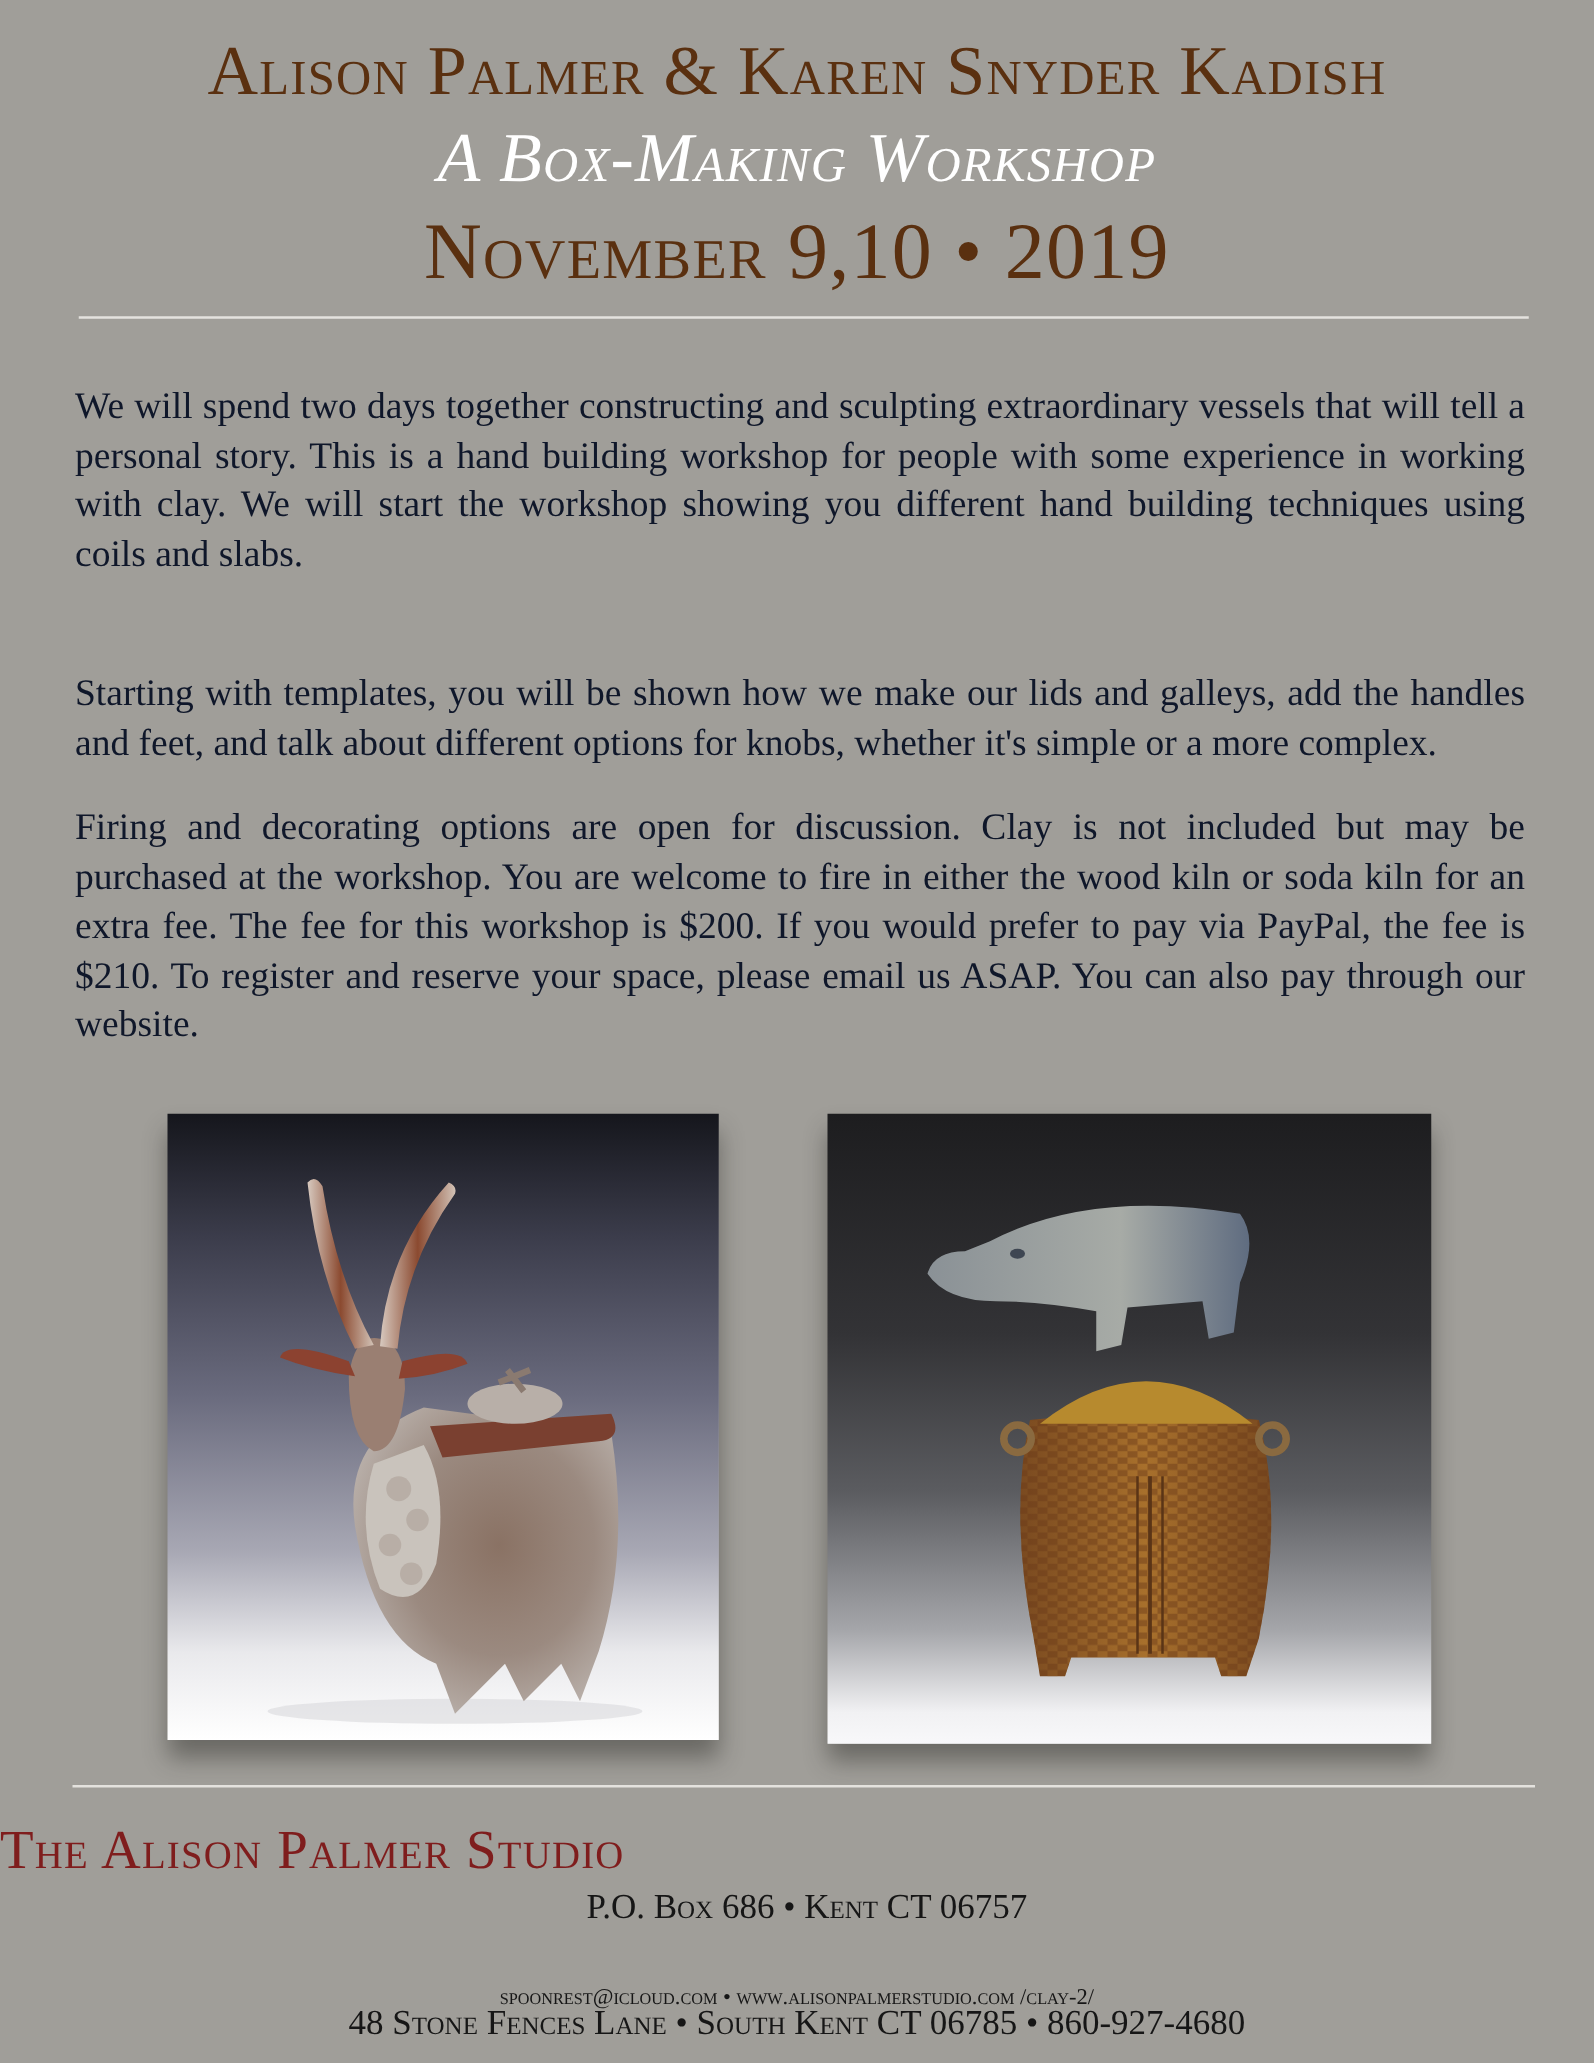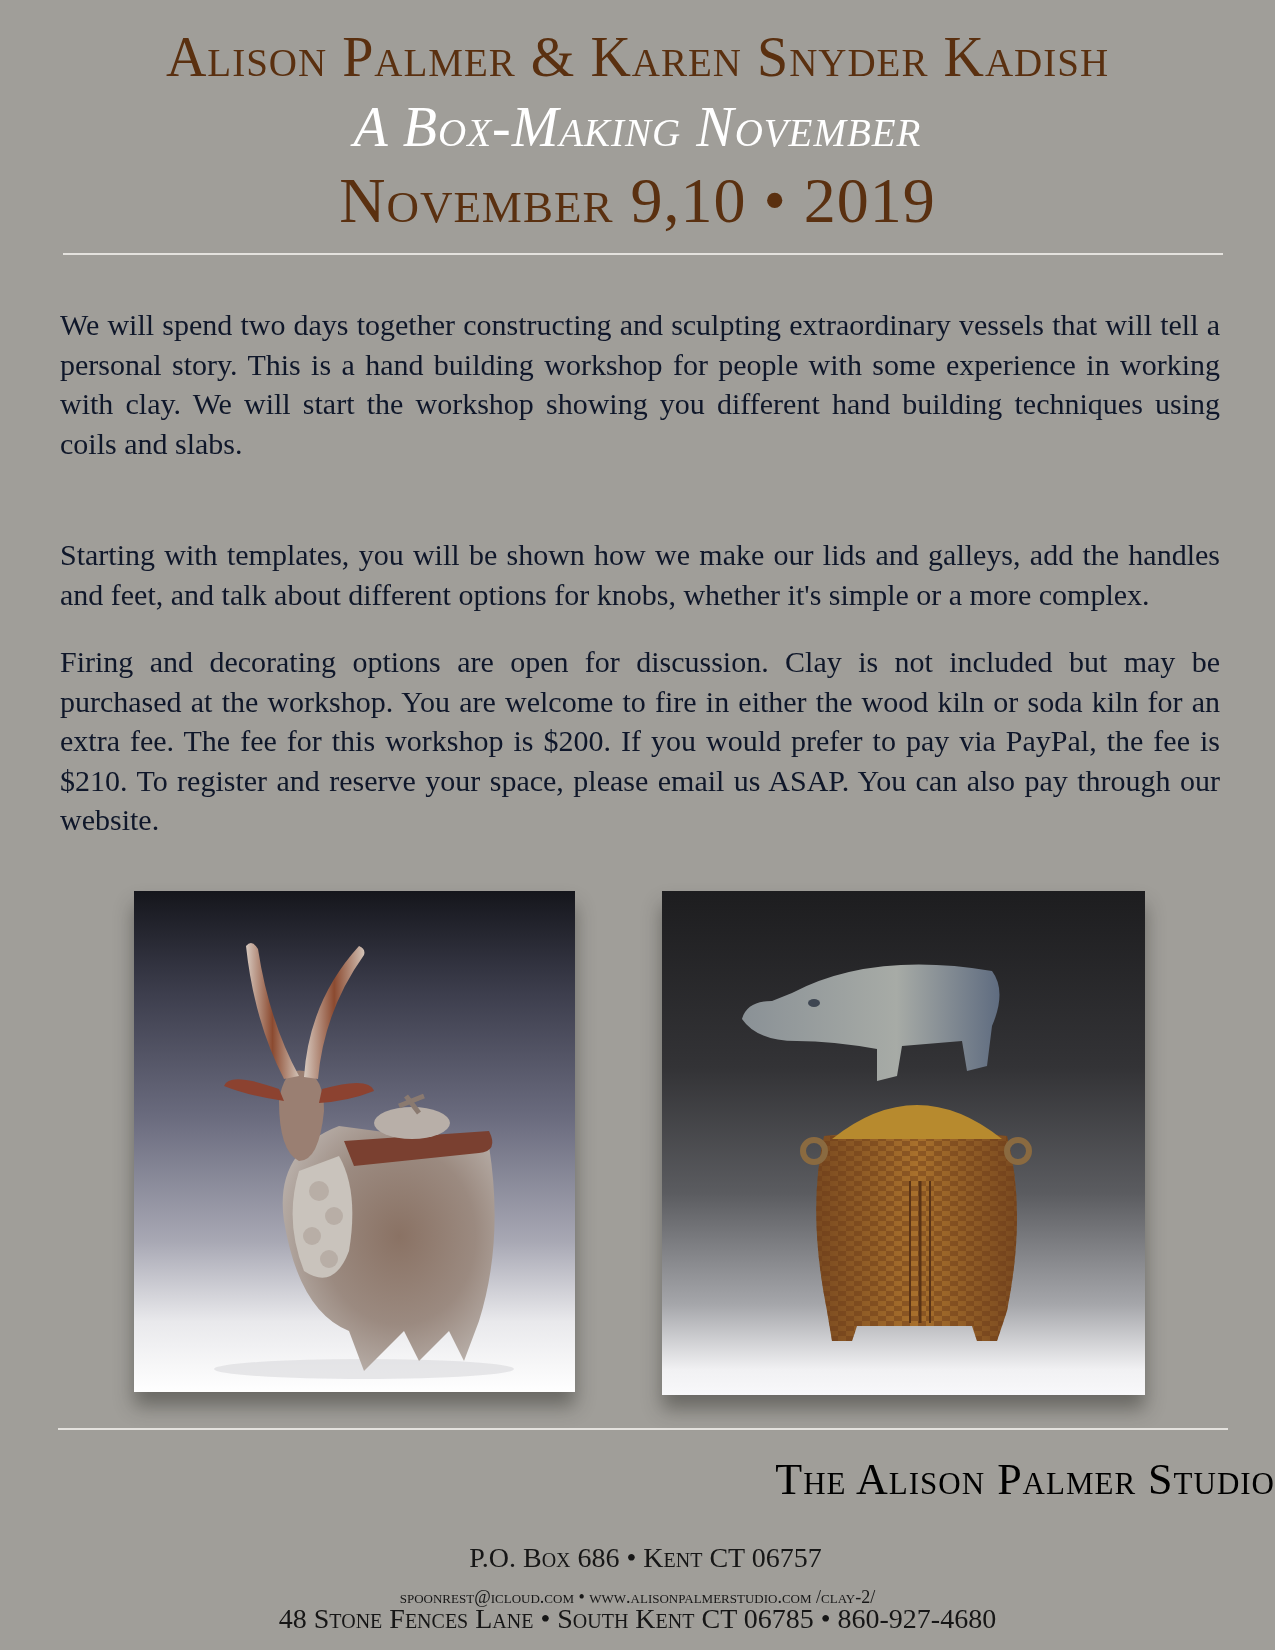--- a/index.html
+++ b/index.html
@@ -38,36 +38,36 @@
   #photo-goat {
     left: 134px; top: 891px; width: 441px; height: 501px;
     background: linear-gradient(180deg, #15161c 0%, #3c3d4c 20%, #6a6b7e 45%, #a8a8b4 70%, #e9e9ec 86%, #ffffff 100%);
   }
   #photo-hippo {
     left: 662px; top: 891px; width: 483px; height: 504px;
     background: linear-gradient(180deg, #1d1d1f 0%, #333336 35%, #5b5c60 60%, #a5a6aa 82%, #f1f1f3 95%, #f8f8fa 100%);
   }
 
   #footer-studio {
-    position: absolute; top: 1452px; left: 0; width: 1275px; text-align: right;
-    font-size: 44px; color: #000000; font-variant: small-caps; letter-spacing: 1px; line-height: 56px;
+    position: absolute; top: 1452px; left: 0; width: 1275px; text-align: left;
+    font-size: 44px; color: #7f1d1d; font-variant: small-caps; letter-spacing: 1px; line-height: 56px;
   }
   .footer-line {
     position: absolute; left: 0; width: 1275px; text-align: center;
     font-size: 28px; color: #161616; font-variant: small-caps; line-height: 36px;
   }
-  #footer-pobox { top: 1540px; padding-left: 16px; }
+  #footer-pobox { top: 1508px; padding-left: 16px; }
   #footer-address { top: 1601px; }
   #footer-contact { top: 1579px; font-size: 18px; }
 </style>
 </head>
 <body>
 
 <div class="title-line" id="title-names">Alison Palmer &amp; Karen Snyder Kadish</div>
-<div class="title-line" id="title-workshop">A Box-Making November</div>
+<div class="title-line" id="title-workshop">A Box-Making Workshop</div>
 <div class="title-line" id="title-date">November 9,10 • 2019</div>
 
 <div class="divider" id="divider-top"></div>
 
 <p class="para" id="para-1">We will spend two days together constructing and sculpting extraordinary vessels that will tell a personal story. This is a hand building workshop for people with some experience in working with clay. We will start the workshop showing you different hand building techniques using coils and slabs.</p>
 <p class="para" id="para-2">Starting with templates, you will be shown how we make our lids and galleys, add the handles and feet, and talk about different options for knobs, whether it's simple or a more complex.</p>
 <p class="para" id="para-3">Firing and decorating options are open for discussion. Clay is not included but may be purchased at the workshop. You are welcome to fire in either the wood kiln or soda kiln for an extra fee. The fee for this workshop is $200. If you would prefer to pay via PayPal, the fee is $210. To register and reserve your space, please email us ASAP. You can also pay through our website.</p>
 
 <div class="photo" id="photo-goat" title="Ceramic goat box with long horns and lid">
   <svg width="441" height="501" viewBox="0 0 441 501">

